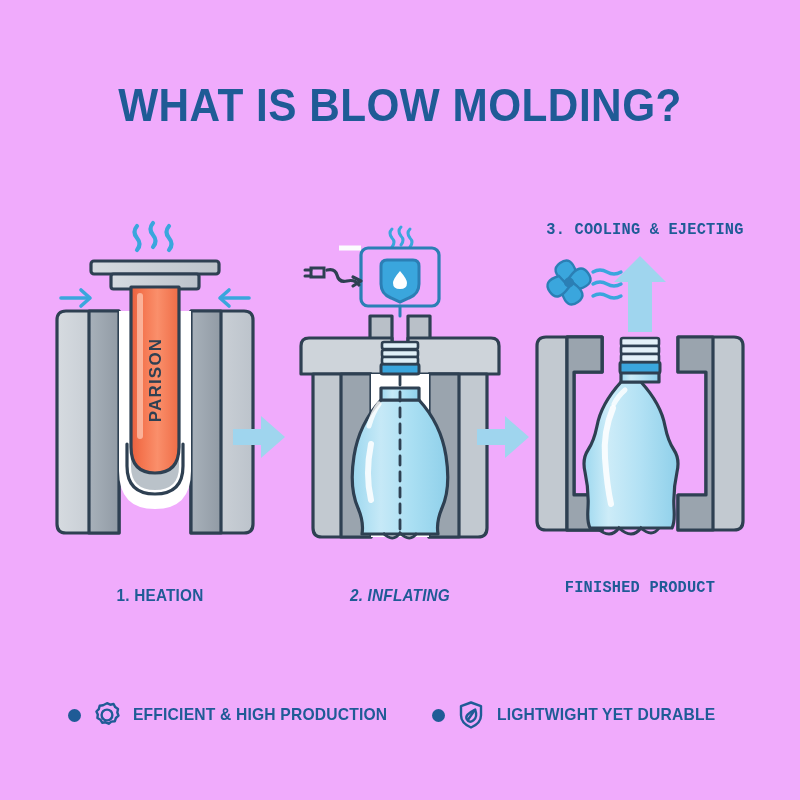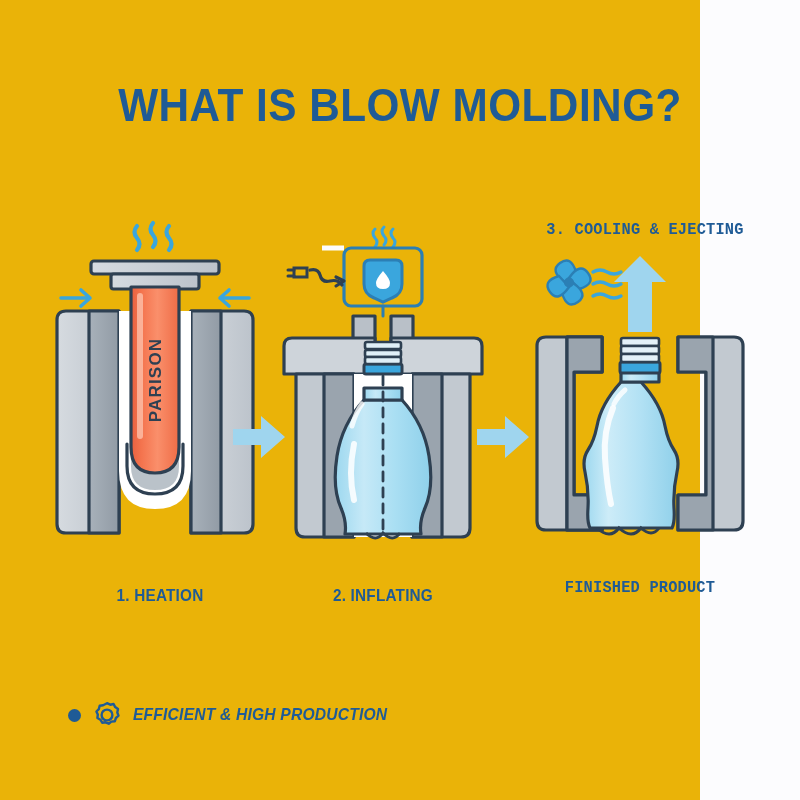--- a/index.html
+++ b/index.html
@@ -8,23 +8,23 @@
   }
   body {
     width: 800px;
     height: 800px;
     background: #fcfcfe;
     font-family: "Liberation Sans", sans-serif;
     overflow: hidden;
   }
   #infographic {
     position: relative;
-    width: 700px;
+    width: 800px;
     height: 800px;
-    background: #eab308;
+    background: #f0abfc;
   }
 
   
   #title {
     position: absolute;
     top: 78px;
     left: 0;
     width: 800px;
     text-align: center;
     font-size: 46px;
@@ -38,21 +38,21 @@
   }
 
   
   .stage {
     position: absolute;
     top: 230px;
     width: 230px;
     height: 420px;
   }
   #stage-1 { left: 45px; }
-  #stage-2 { left: 268px; }
+  #stage-2 { left: 285px; font-style: italic; }
   #stage-3 { left: 525px; font-family: Liberation Mono, monospace; }
 
   .stage-art {
     position: absolute;
     top: 0;
     left: 0;
     width: 230px;
     height: 360px;
   }
 
@@ -104,21 +104,21 @@
     width: 800px;
     height: 46px;
   }
   .benefit {
     position: absolute;
     top: 0;
     display: flex;
     align-items: center;
     height: 46px;
   }
-  #benefit-0 { left: 68px; font-style: italic; }
+  #benefit-0 { left: 68px; }
   #benefit-1 { left: 432px; }
 
   .benefit-bullet {
     width: 13px;
     height: 13px;
     border-radius: 50%;
     background: #1f5b96;
     margin-right: 11px;
     flex: none;
   }
@@ -380,16 +380,29 @@
         <svg viewBox="0 0 30 30" width="30" height="30">
           <g fill="none" stroke="#1f5b96" stroke-width="2.4" stroke-linejoin="round">
             <path d="M15 3.2 l3.2 1.5 l3.4 -0.7 l1.6 3.1 l2.8 2 l-0.7 3.4 l1.2 3.2 l-2.6 2.3 l-1.1 3.3 l-3.4 0.3 l-2.7 2.1 l-3.1 -1.4 l-3.4 0.4 l-1.8 -3 l-3 -1.7 l0.4 -3.4 l-1.4 -3.1 l2.4 -2.4 l0.9 -3.3 l3.4 -0.6 z"></path>
             <circle cx="15" cy="15" r="5.4"></circle>
           </g>
         </svg>
       </span>
       <span class="benefit-label">EFFICIENT &amp; HIGH PRODUCTION</span>
     </div>
 
+    <div class="benefit" id="benefit-1">
+      <span class="benefit-bullet"></span>
+      <span class="benefit-icon">
+        <svg viewBox="0 0 30 30" width="30" height="30">
+          <g fill="none" stroke="#1f5b96" stroke-width="2.4" stroke-linejoin="round" stroke-linecap="round">
+            <path d="M15 2.5 l10 3.6 v9.2 q0 8 -10 12.2 q-10 -4.2 -10 -12.2 v-9.2 z"></path>
+            <path d="M19.2 9.6 q2.6 7.2 -1.7 10.6 q-4.3 3.4 -6.8 -1 q-2.4 -4.4 8.5 -9.6 z"></path>
+            <path d="M18.6 10.2 l-6.4 9.3"></path>
+          </g>
+        </svg>
+      </span>
+      <span class="benefit-label">LIGHTWIGHT YET DURABLE</span>
+    </div>
 
   </div>
 
 </div>
 
 </body></html>

